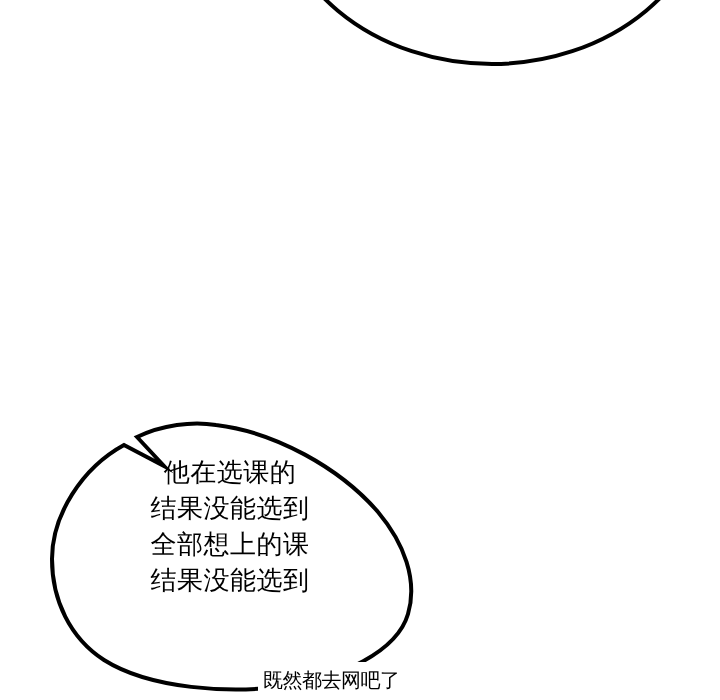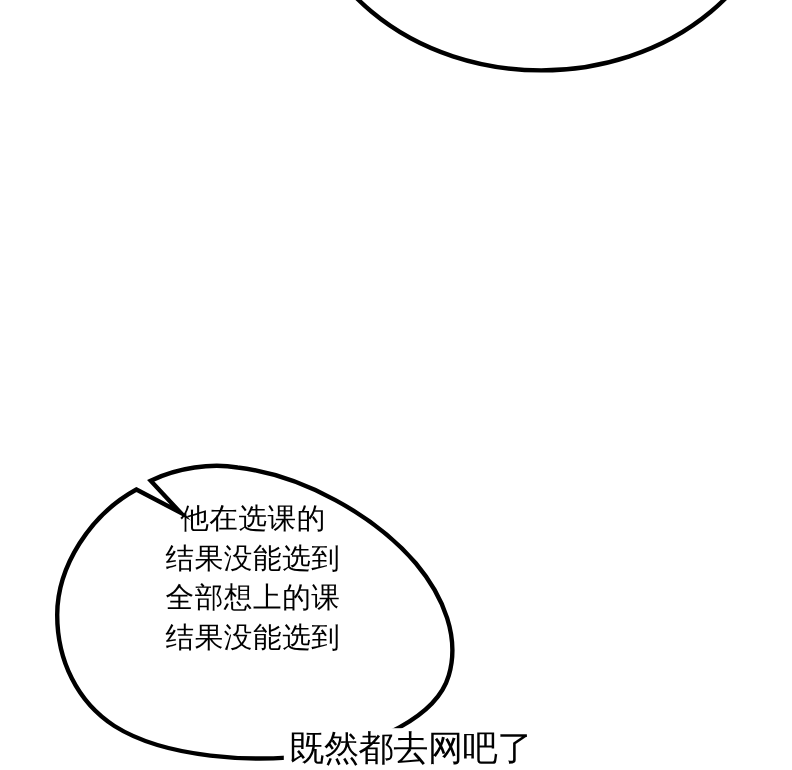--- a/index.html
+++ b/index.html
@@ -35,21 +35,21 @@
     line-height: 36px;
     letter-spacing: 0.5px;
     font-weight: 500;
     white-space: nowrap;
   }
   .caption {
     position: absolute;
     left: 258px;
     top: 662px;
     color: #000000;
-    font-size: 32px;
+    font-size: 20px;
     line-height: 34px;
     letter-spacing: -0.5px;
     font-weight: 500;
     white-space: nowrap;
     background: #ffffff;
     padding: 1px 5px;
   }
 </style>
 </head>
 <body>

